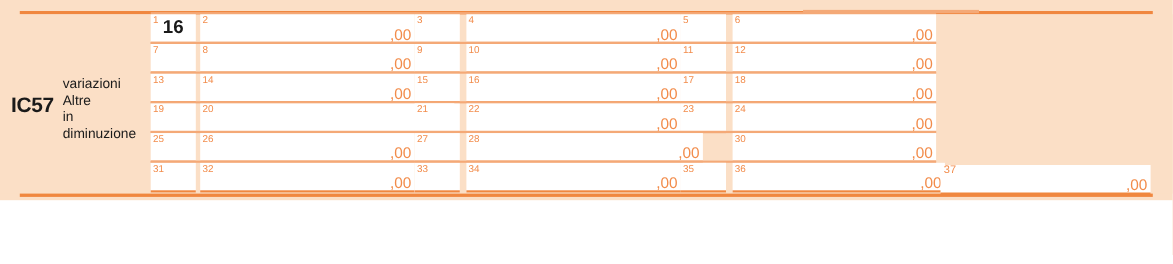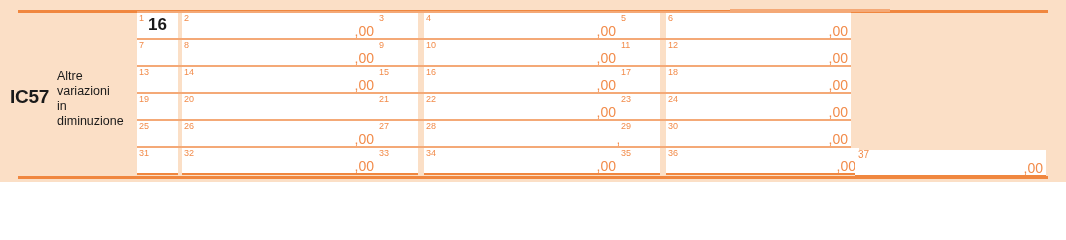--- a/index.html
+++ b/index.html
@@ -101,22 +101,22 @@
 <body>
 
 <div id="form">
 
   <div class="top-rule"></div>
   <div class="top-rule seg2"></div>
 
   <div class="code-cell">
     <div class="code">IC57</div>
     <div class="caption">
+      <span>variazioni</span>
       <span>Altre</span>
-      <span>variazioni</span>
       <span>in</span>
       <span>diminuzione</span>
     </div>
   </div>
 
   <div class="right-fill"></div>
 
   <div id="rows">
       <div class="row" style="top: 11px;">
         <div class="rule"></div>
@@ -224,23 +224,20 @@
           <span class="idx">26</span>
           <span class="cents">,00</span>
         </div>
         <div class="fld small" style="left: 240px; width: 41px;">
           <span class="idx">27</span>
         </div>
         <div class="fld amount" style="left: 287px; width: 195px; padding-left: 20px;">
           <span class="idx">28</span>
           <span class="cents">,00</span>
         </div>
-        <div class="fld small" style="left: 482px; width: 41px;">
-          <span class="idx">29</span>
-        </div>
         <div class="fld amount" style="left: 529px; width: 185px;">
           <span class="idx">30</span>
           <span class="cents">,00</span>
         </div>
       </div>
       <div class="row" style="top: 146px;">
         <div class="rule"></div>
         <div class="fld small" style="left: 0px; width: 41px;">
           <span class="idx">31</span>
         </div>

